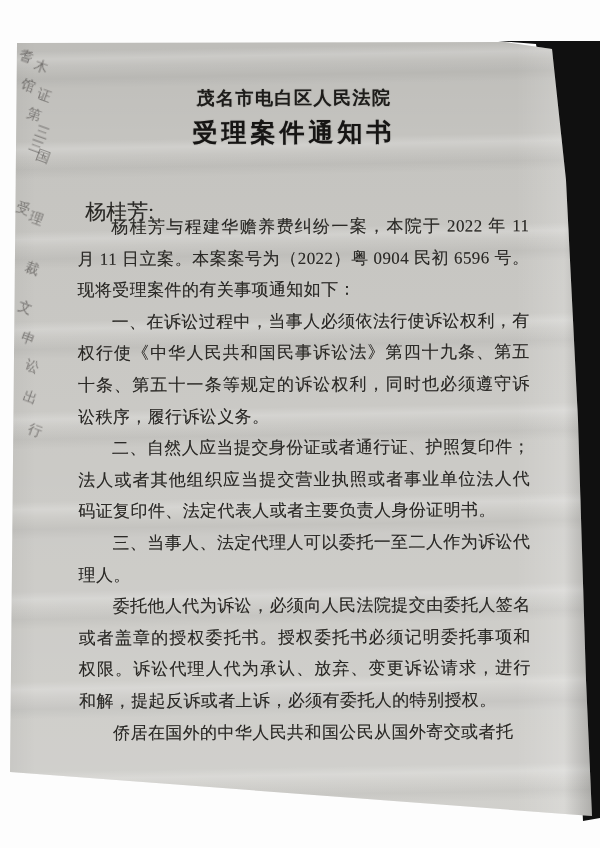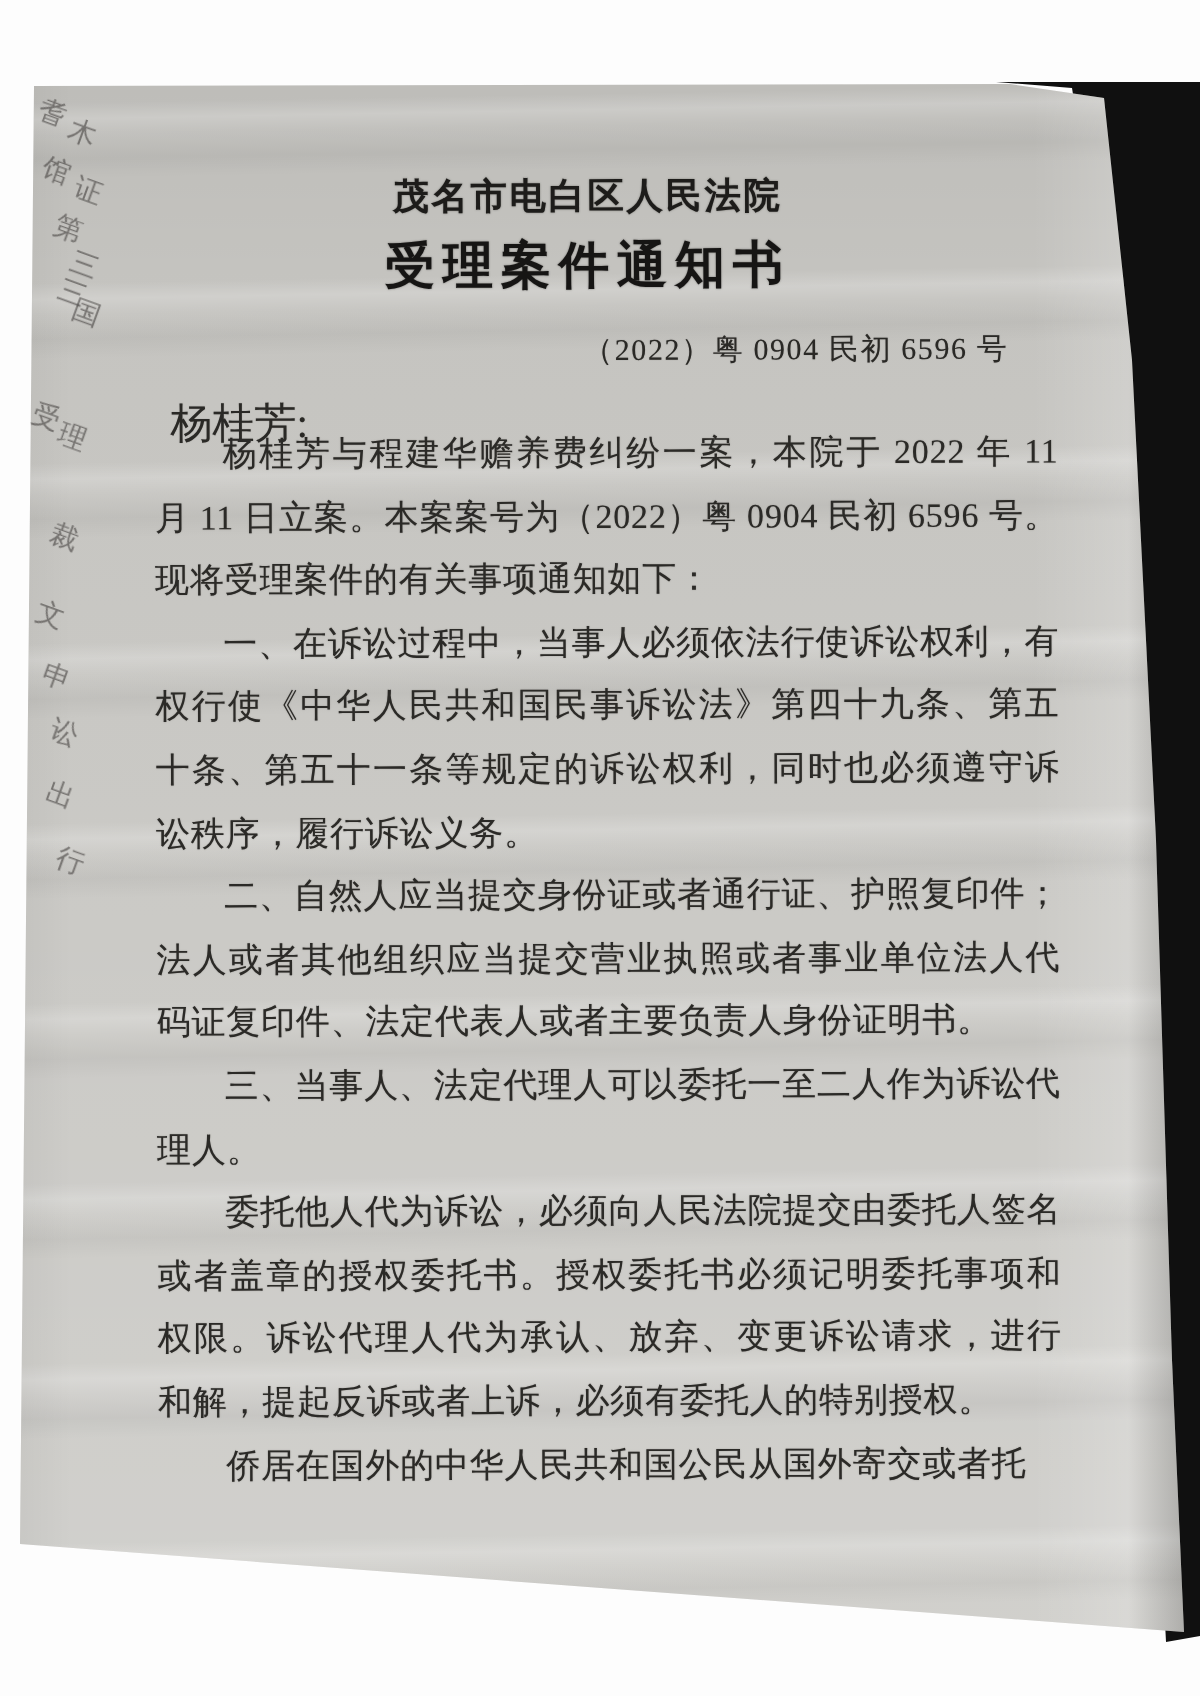--- a/index.html
+++ b/index.html
@@ -130,21 +130,20 @@
     <div class="shade-vertical"></div>
     <div class="shade-bands"></div>
     <div class="shade-right"></div>
   </div>
 
   <div class="content">
     <div class="court-name">茂名市电白区人民法院</div>
 
     <div class="doc-title">受理案件通知书</div>
 
-    <div class="case-number">（2022）粤 0904 民初 6596 号</div>
 
     <div class="recipient">杨桂芳:</div>
 
     <div class="body-text">
       <p>杨桂芳与程建华赡养费纠纷一案，本院于 2022 年 11 月 11 日立案。本案案号为（2022）粤 0904 民初 6596 号。现将受理案件的有关事项通知如下：</p>
       <p>一、在诉讼过程中，当事人必须依法行使诉讼权利，有权行使《中华人民共和国民事诉讼法》第四十九条、第五十条、第五十一条等规定的诉讼权利，同时也必须遵守诉讼秩序，履行诉讼义务。</p>
       <p>二、自然人应当提交身份证或者通行证、护照复印件；法人或者其他组织应当提交营业执照或者事业单位法人代码证复印件、法定代表人或者主要负责人身份证明书。</p>
       <p>三、当事人、法定代理人可以委托一至二人作为诉讼代理人。</p>
       <p>委托他人代为诉讼，必须向人民法院提交由委托人签名或者盖章的授权委托书。授权委托书必须记明委托事项和权限。诉讼代理人代为承认、放弃、变更诉讼请求，进行和解，提起反诉或者上诉，必须有委托人的特别授权。</p>
       <p>侨居在国外的中华人民共和国公民从国外寄交或者托</p>

